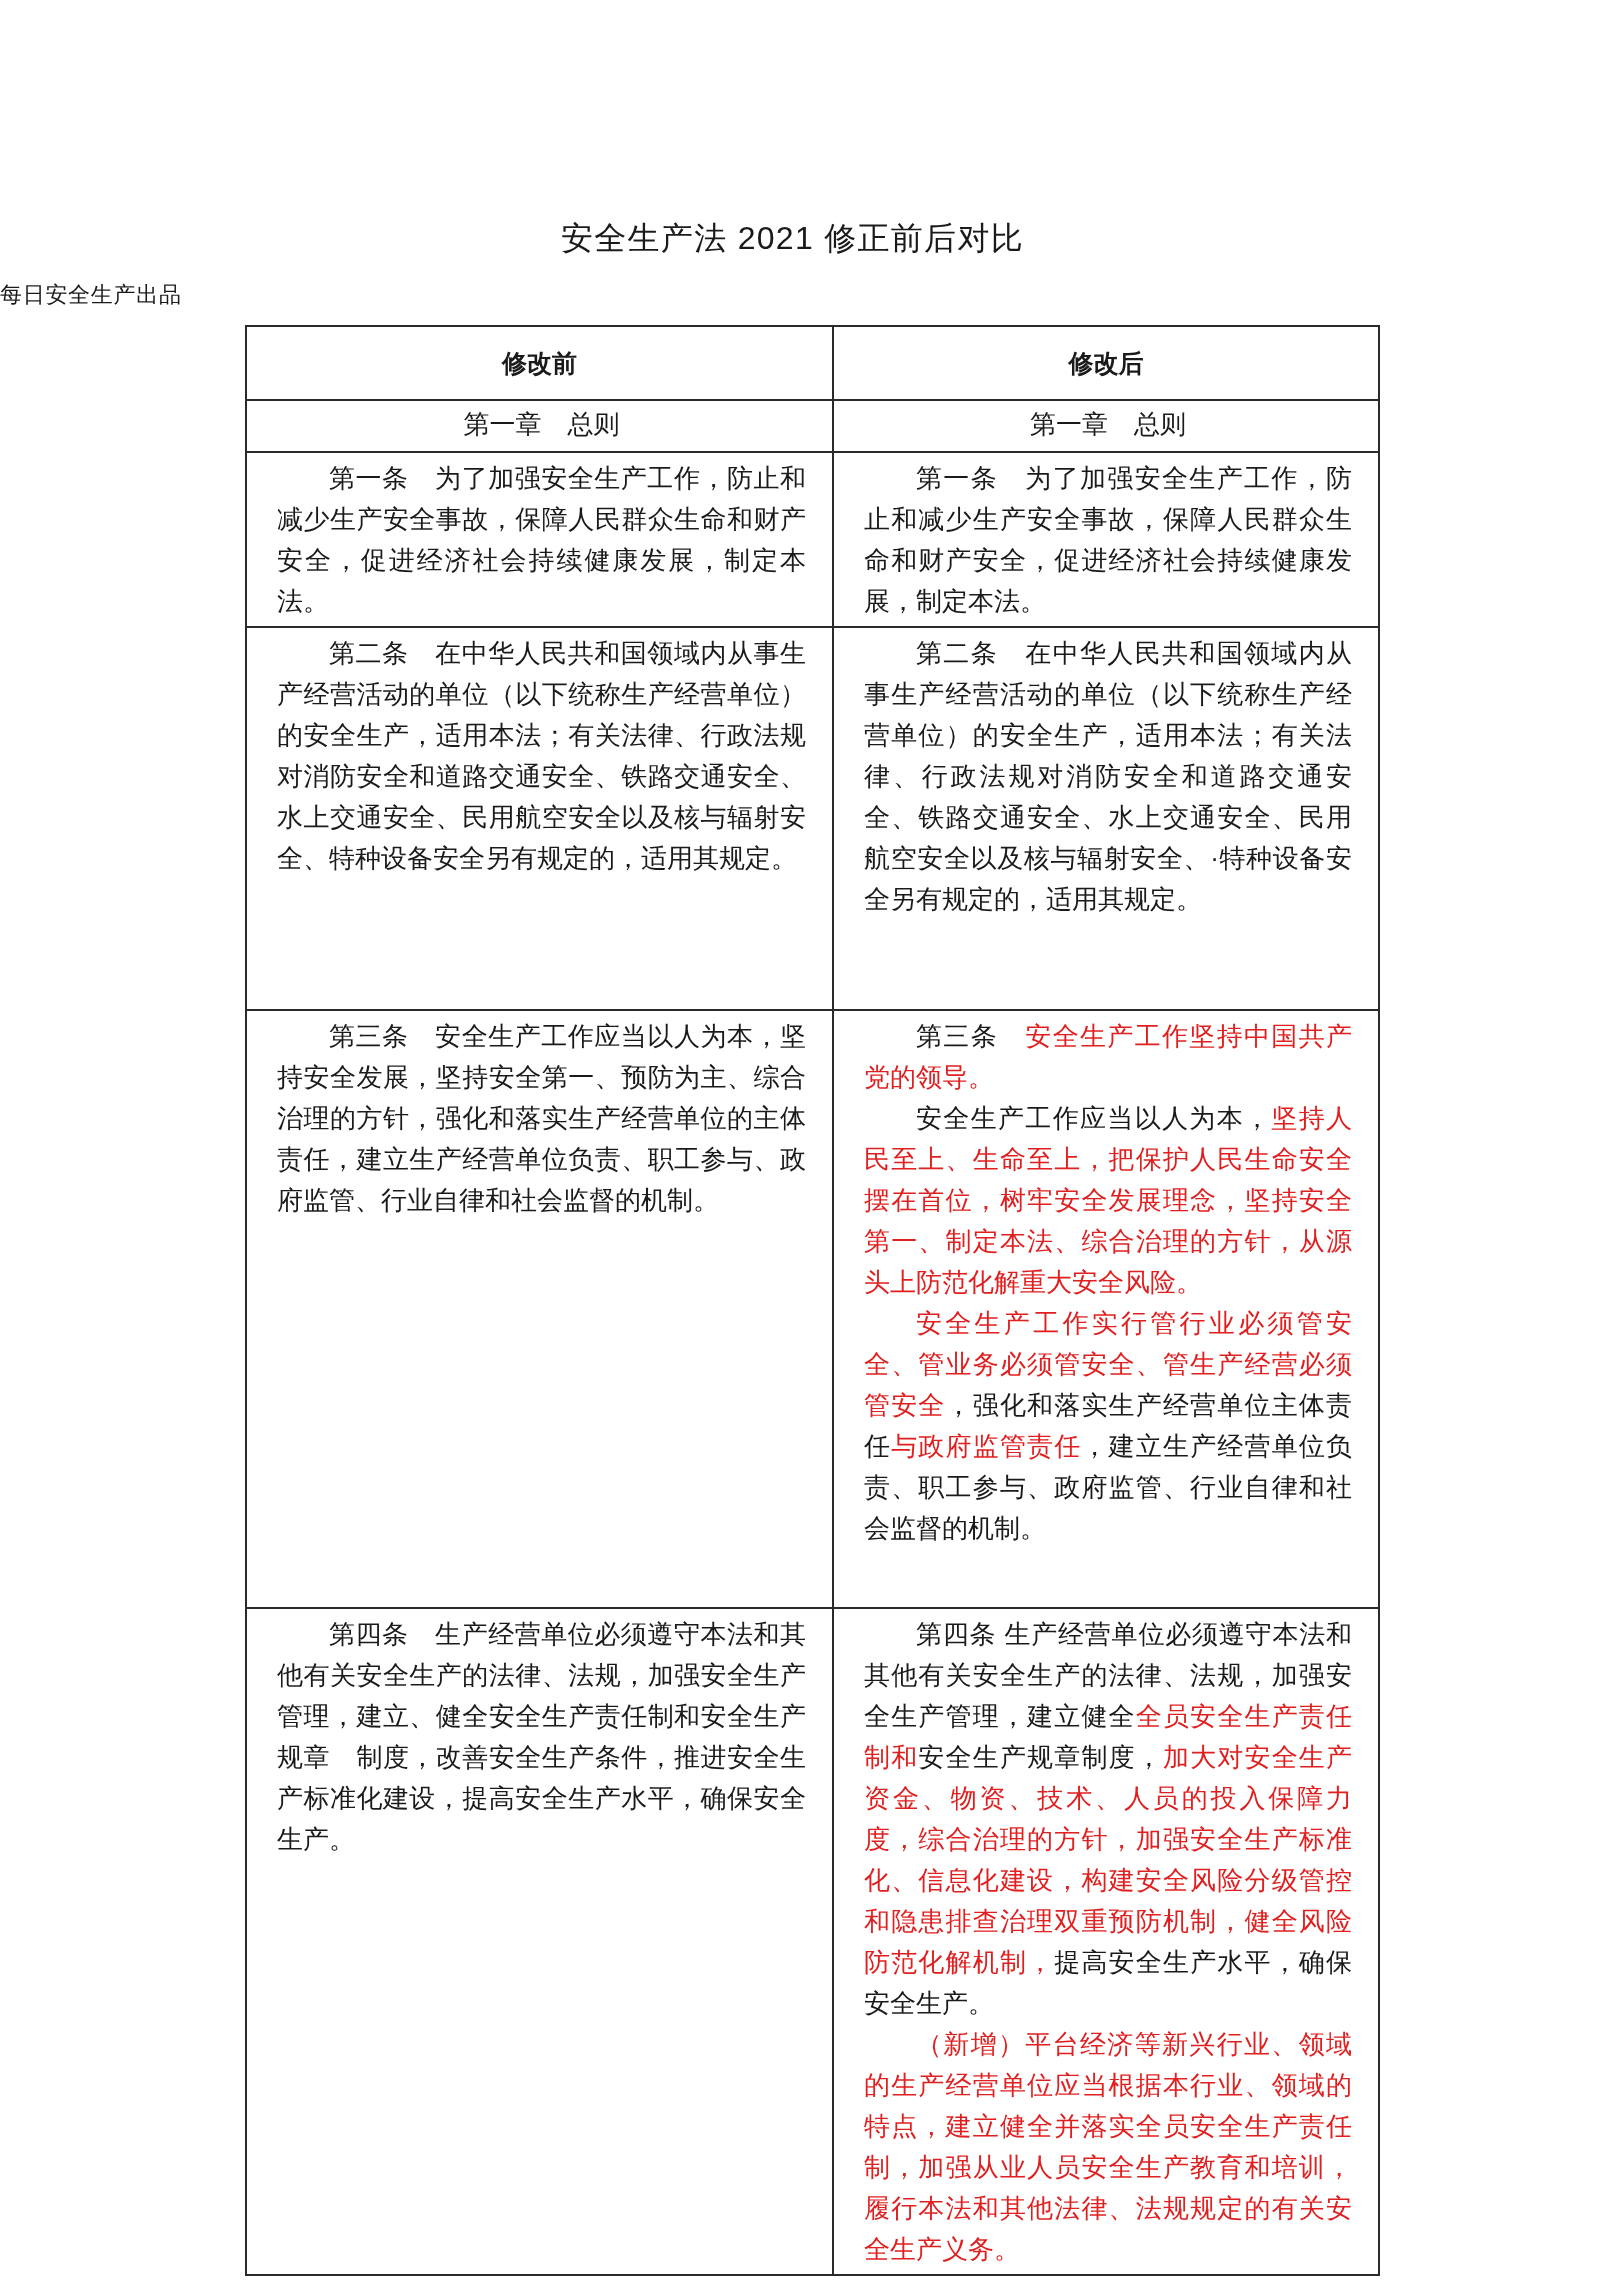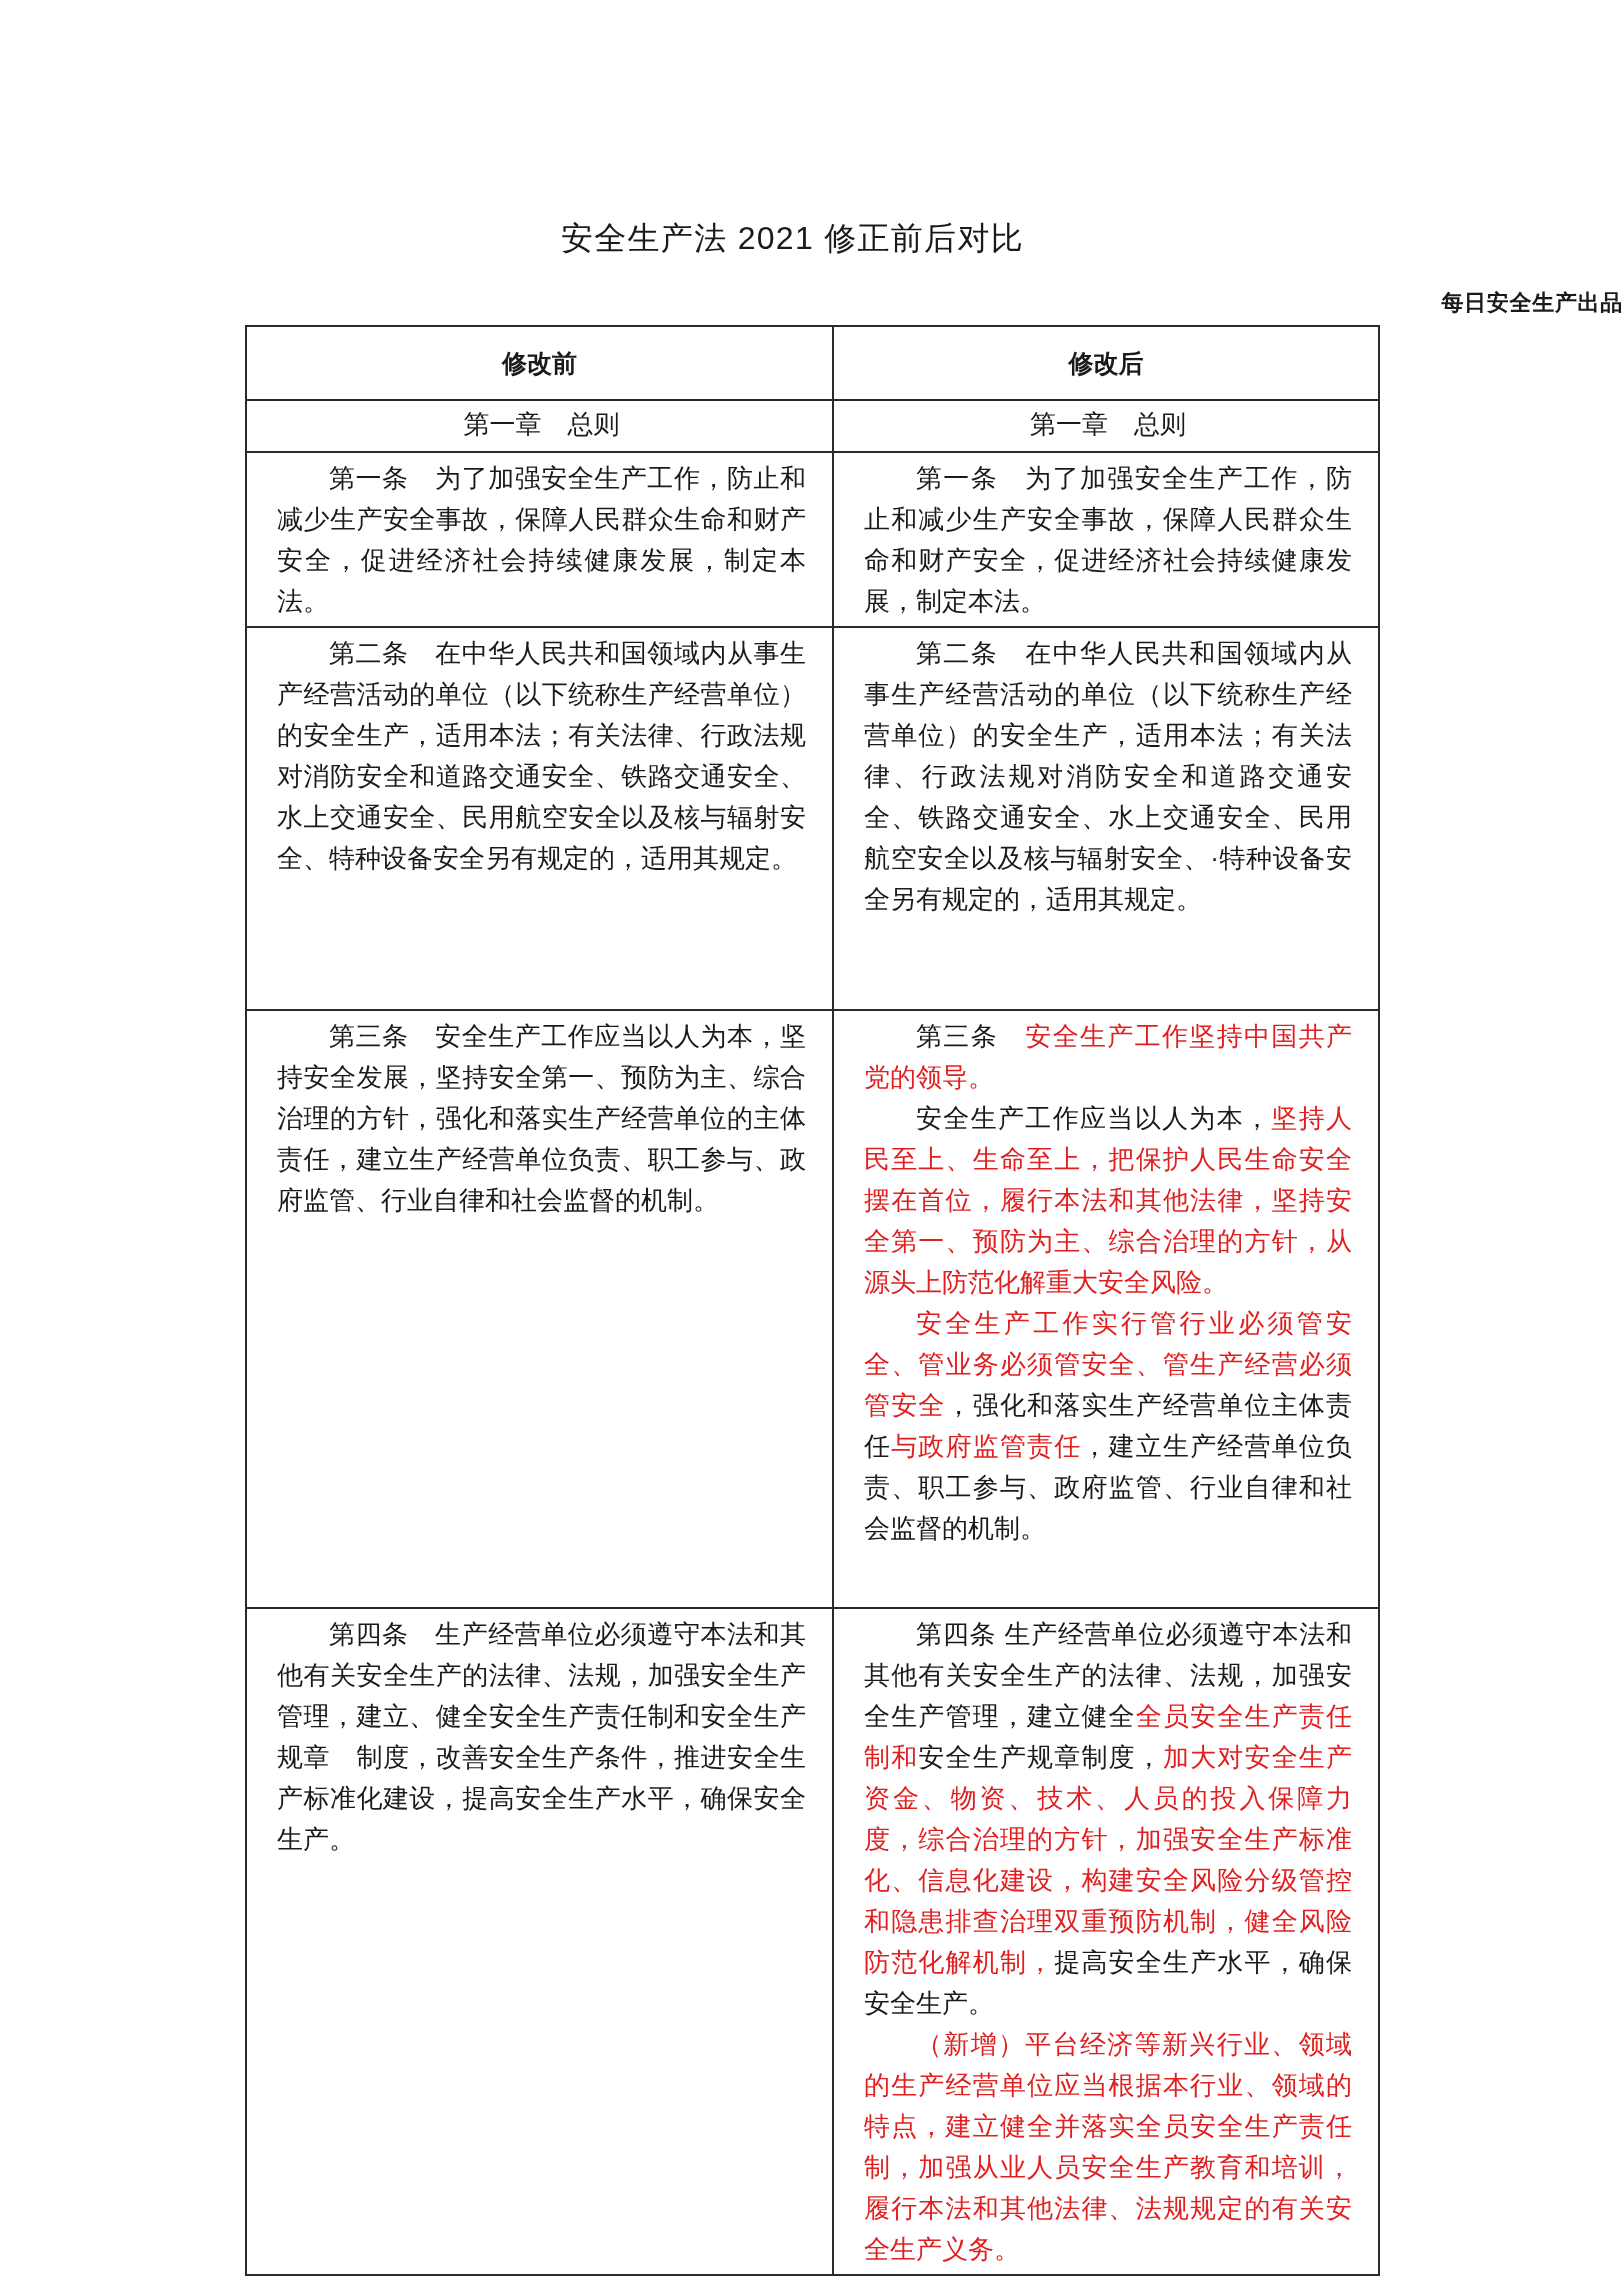--- a/index.html
+++ b/index.html
@@ -14,23 +14,23 @@
     position:relative;
     font-family:"Liberation Sans","DejaVu Sans",sans-serif;
     color:var(--ink);
   }
   .doc-title{
     position:absolute;top:217px;left:0;width:1585px;
     margin:0;text-align:center;
     font-size:32px;font-weight:normal;letter-spacing:1.3px;
   }
   .doc-subtitle{
-    position:absolute;top:288px;left:0;width:1623px;
-    margin:0;text-align:right;
-    font-size:22px;font-weight:bold;letter-spacing:0.7px;
+    position:absolute;top:280px;left:0;width:1623px;
+    margin:0;text-align:left;
+    font-size:22px;font-weight:normal;letter-spacing:0.7px;
   }
   table.cmp-table{
     position:absolute;left:245px;top:325px;
     width:1133px;
     border-collapse:collapse;table-layout:fixed;
     border:2.6px solid var(--line);
   }
   .cmp-table th,.cmp-table td{
     border:2px solid var(--line);
     vertical-align:top;
@@ -97,21 +97,21 @@
         <td>
           <p class="para"><span class="seg-black">第二条　在中华人民共和国领域内从事生产经营活动的单位（以下统称生产经营单位）的安全生产，适用本法；有关法律、行政法规对消防安全和道路交通安全、铁路交通安全、水上交通安全、民用航空安全以及核与辐射安全、·特种设备安全另有规定的，适用其规定。</span></p>
         </td>
       </tr>
       <tr style="height: 598px;">
         <td>
           <p class="para"><span class="seg-black">第三条　安全生产工作应当以人为本，坚持安全发展，坚持安全第一、预防为主、综合治理的方针，强化和落实生产经营单位的主体责任，建立生产经营单位负责、职工参与、政府监管、行业自律和社会监督的机制。</span></p>
         </td>
         <td>
           <p class="para"><span class="seg-black">第三条　</span><span class="seg-red">安全生产工作坚持中国共产党的领导。</span></p>
-          <p class="para"><span class="seg-black">安全生产工作应当以人为本，</span><span class="seg-red">坚持人民至上、生命至上，把保护人民生命安全摆在首位，履行本法和其他法律，坚持安全第一、预防为主、综合治理的方针，从源头上防范化解重大安全风险。</span></p>
+          <p class="para"><span class="seg-black">安全生产工作应当以人为本，</span><span class="seg-red">坚持人民至上、生命至上，把保护人民生命安全摆在首位，树牢安全发展理念，坚持安全第一、制定本法、综合治理的方针，从源头上防范化解重大安全风险。</span></p>
           <p class="para"><span class="seg-red">安全生产工作实行管行业必须管安全、管业务必须管安全、管生产经营必须管安全</span><span class="seg-black">，强化和落实生产经营单位主体责任</span><span class="seg-red">与政府监管责任</span><span class="seg-black">，建立生产经营单位负责、职工参与、政府监管、行业自律和社会监督的机制。</span></p>
         </td>
       </tr>
       <tr style="height: 642px; border-radius: 26px;">
         <td>
           <p class="para"><span class="seg-black">第四条　生产经营单位必须遵守本法和其他有关安全生产的法律、法规，加强安全生产管理，建立、健全安全生产责任制和安全生产规章　制度，改善安全生产条件，推进安全生产标准化建设，提高安全生产水平，确保安全生产。</span></p>
         </td>
         <td>
           <p class="para"><span class="seg-black">第四条 生产经营单位必须遵守本法和其他有关安全生产的法律、法规，加强安全生产管理，建立健全</span><span class="seg-red">全员安全生产责任制和</span><span class="seg-black">安全生产规章制度，</span><span class="seg-red">加大对安全生产资金、物资、技术、人员的投入保障力度，综合治理的方针，加强安全生产标准化、信息化建设，构建安全风险分级管控和隐患排查治理双重预防机制，健全风险防范化解机制，</span><span class="seg-black">提高安全生产水平，确保安全生产。</span></p>
           <p class="para"><span class="seg-red">（新增）平台经济等新兴行业、领域的生产经营单位应当根据本行业、领域的特点，建立健全并落实全员安全生产责任制，加强从业人员安全生产教育和培训，履行本法和其他法律、法规规定的有关安全生产义务。</span></p>

